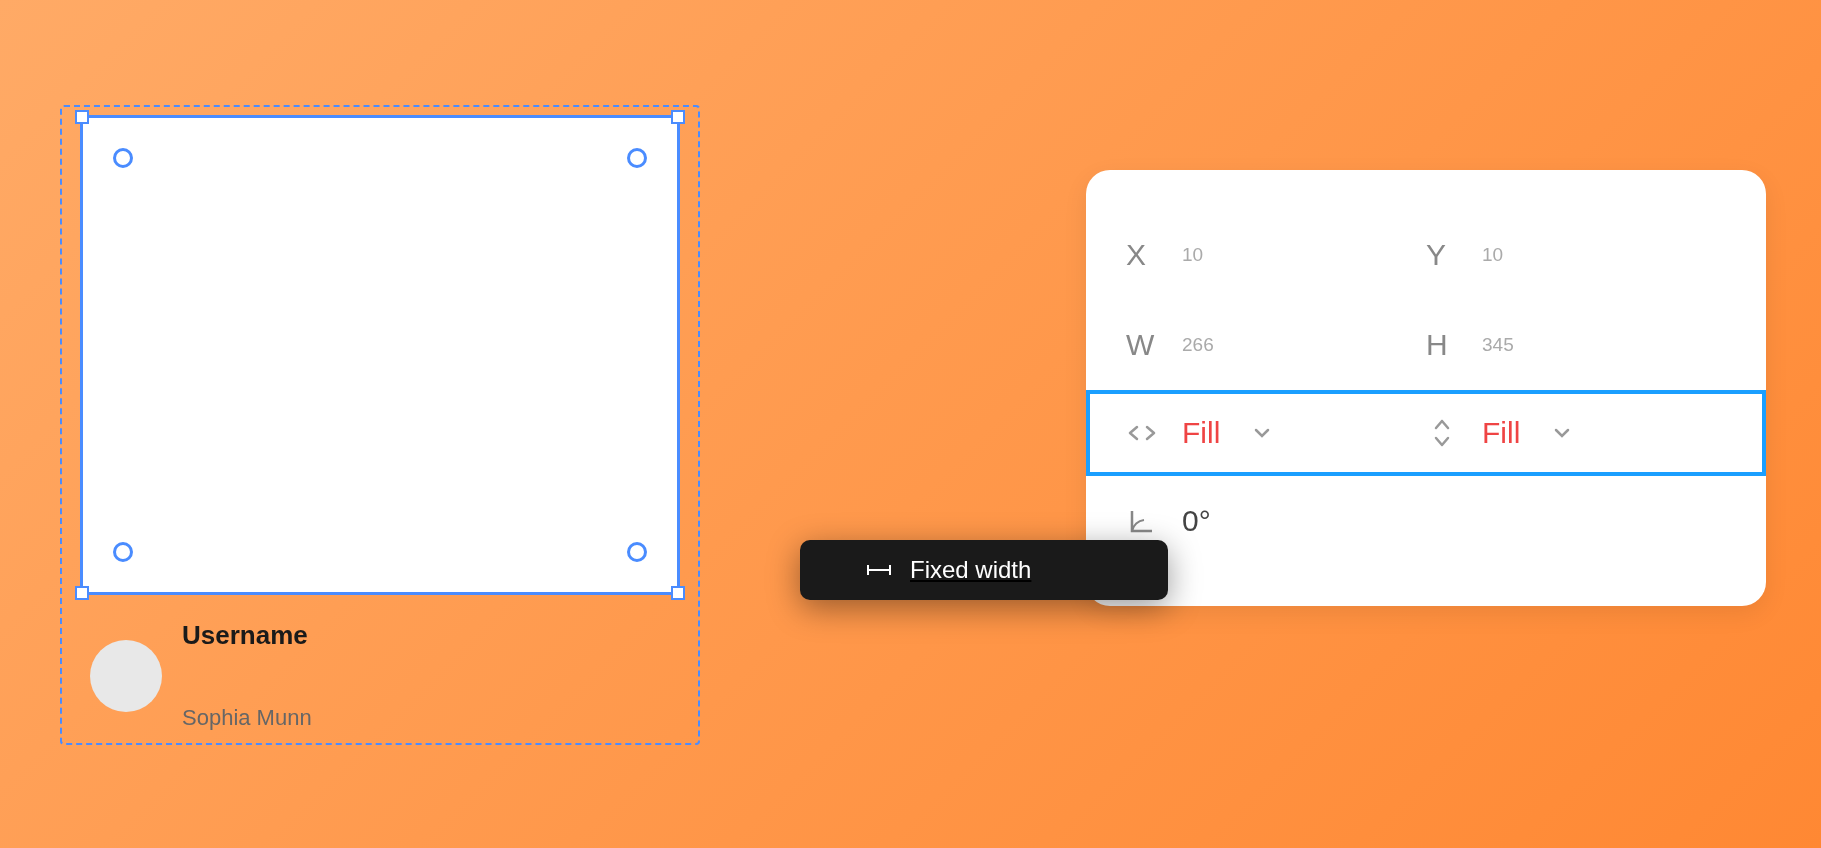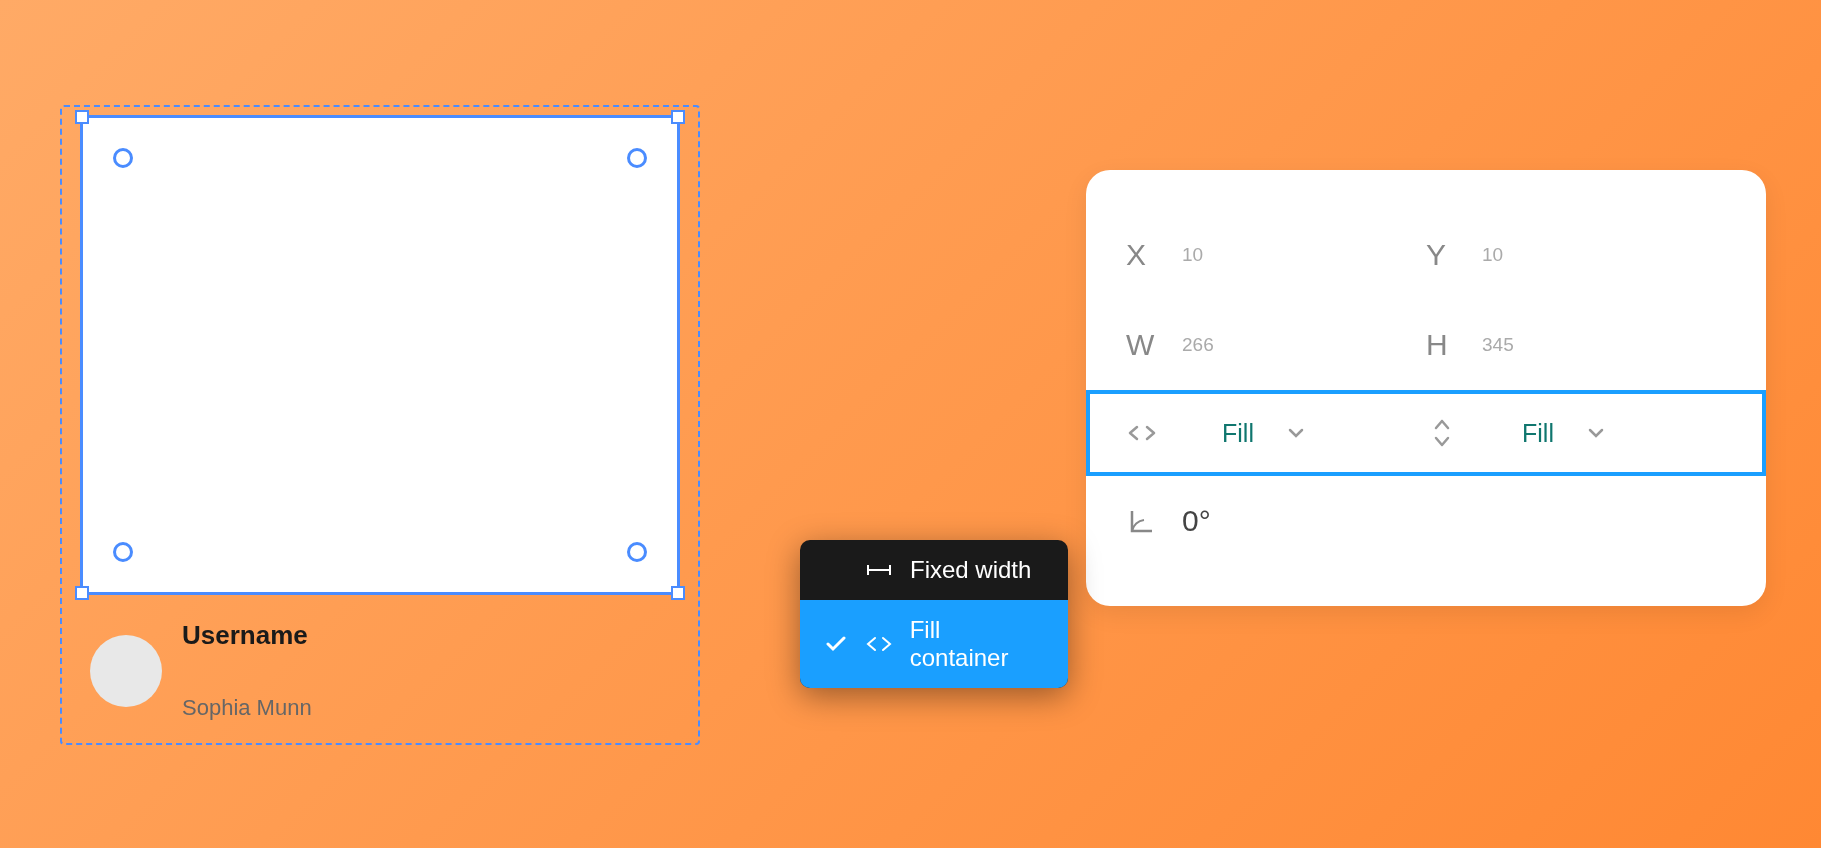--- a/index.html
+++ b/index.html
@@ -76,21 +76,21 @@
     }
     .avatar {
       width: 72px;
       height: 72px;
       border-radius: 50%;
       background: #e8e8e8;
     }
     .user-text {
       display: flex;
       flex-direction: column;
-      gap: 4px;
+      gap: 14px;
     }
     .username-label {
       font-size: 26px;
       font-weight: 700;
       color: #1a1a1a;
     }
     .username-value {
       font-size: 22px;
       font-weight: 400;
       color: #666;
@@ -155,41 +155,41 @@
     .fill-row {
       border: 4px solid #1a9fff;
       border-left: 4px solid #1a9fff;
       border-right: 4px solid #1a9fff;
       margin: 0;
       padding: 0 36px;
       height: 86px;
     }
     
     .fill-text {
-      font-size: 25px;
-      color: #0f766e;
-      font-weight: 400;
-      margin-left: 40px;
+      font-size: 30px;
+      color: #ef4444;
+      font-weight: 400;
     }
     
     .chevron-down {
       margin-left: 10px;
       color: #999;
     }
     
     
     .dropdown-menu {
       position: absolute;
       left: 800px;
       top: 540px;
-      width: 268px;
+      width: 368px;
       background: #1a1a1a;
       border-radius: 10px;
       overflow: hidden;
       box-shadow: 0 8px 32px rgba(0,0,0,0.4);
+      text-decoration: underline;
     }
     
     .dropdown-item {
       display: flex;
       align-items: center;
       padding: 16px 24px;
       gap: 18px;
       cursor: pointer;
     }
     
@@ -318,27 +318,14 @@
     <span class="dropdown-check"></span>
     <span class="dropdown-icon">
       <svg width="26" height="14" viewBox="0 0 26 14">
         <path d="M 2 2 L 2 12 M 24 2 L 24 12 M 2 7 L 24 7" stroke="#fff" stroke-width="2" fill="none"></path>
       </svg>
     </span>
     <span class="dropdown-label">Fixed width</span>
   </div>
 
 
-  <div class="dropdown-item selected">
-    <span class="dropdown-check">
-      <svg width="20" height="16" viewBox="0 0 20 16">
-        <path d="M 2 8 L 7 13 L 18 2" stroke="#fff" stroke-width="3" fill="none" stroke-linecap="round"></path>
-      </svg>
-    </span>
-    <span class="dropdown-icon">
-      <svg width="26" height="16" viewBox="0 0 26 16">
-        <path d="M 9 2 L 2 8 L 9 14 M 17 2 L 24 8 L 17 14" stroke="#fff" stroke-width="2" fill="none" stroke-linecap="round"></path>
-      </svg>
-    </span>
-    <span class="dropdown-label">Fill container</span>
-  </div>
 
 </div>
 
 </body></html>

